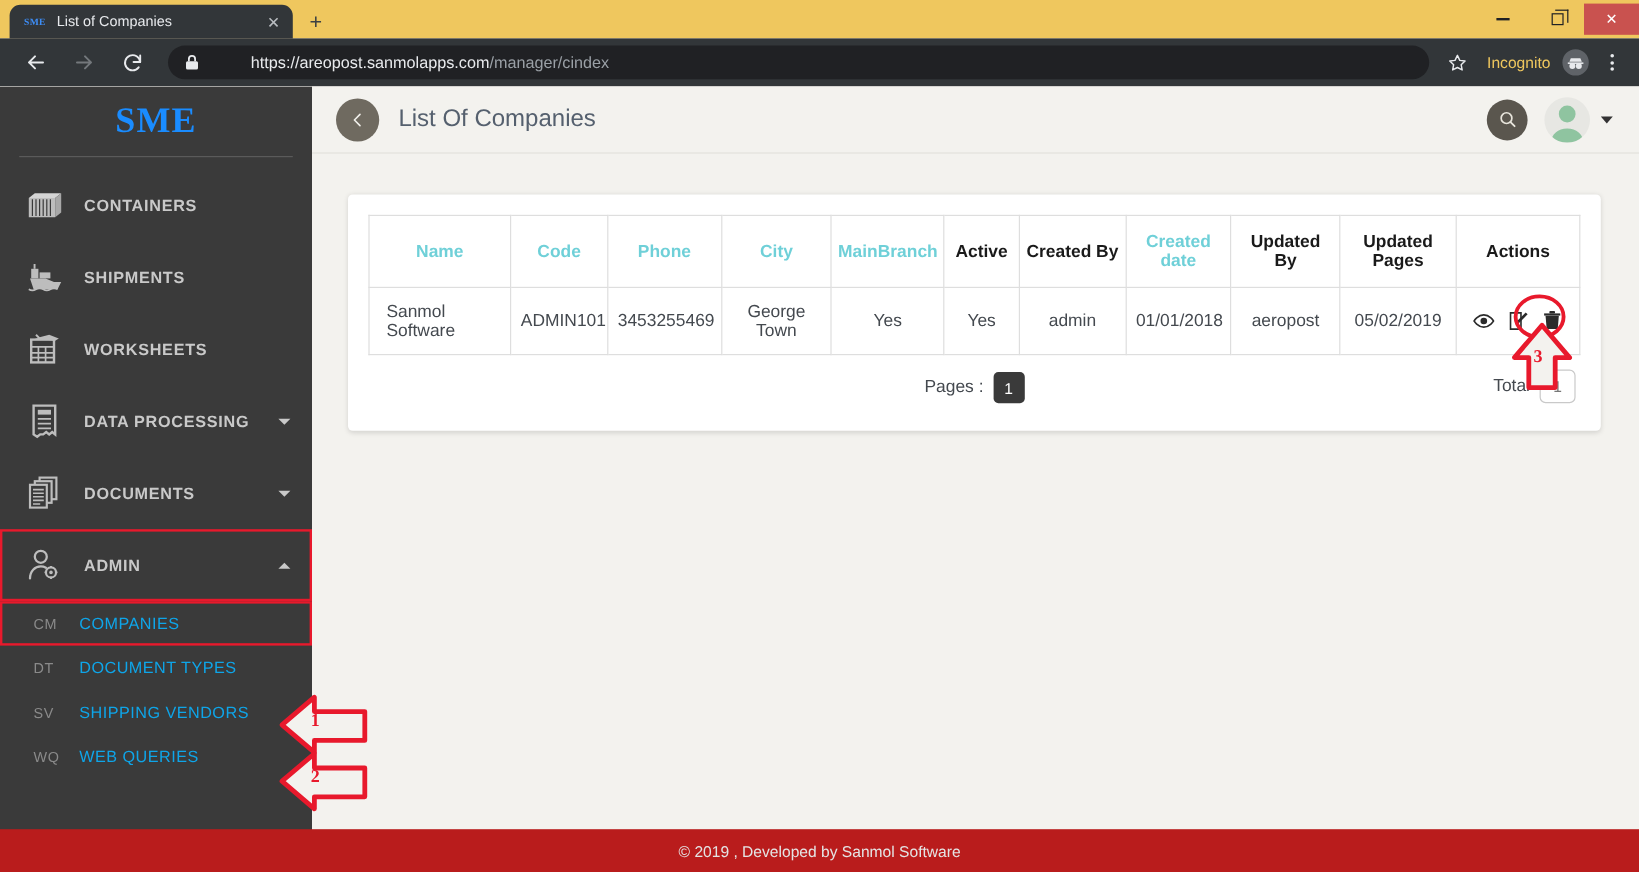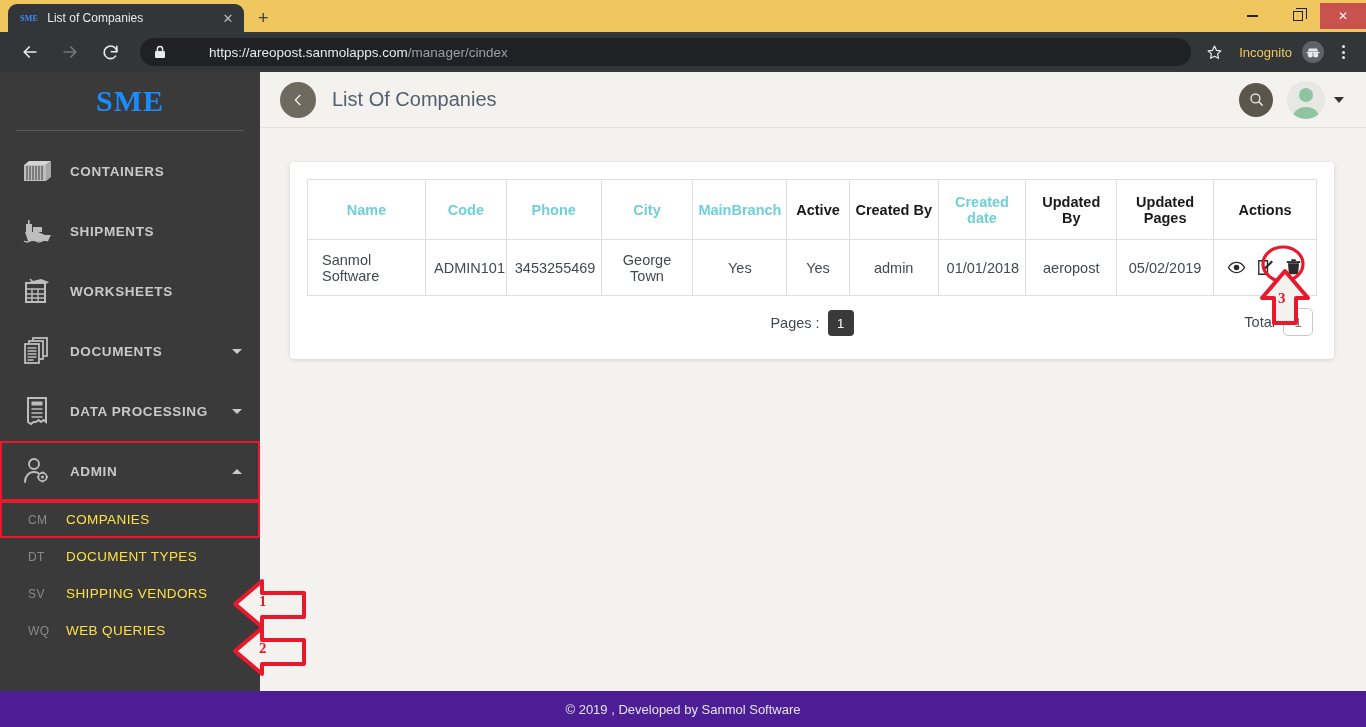--- a/index.html
+++ b/index.html
@@ -140,21 +140,21 @@
   }
   .nav-item.highlight { outline: 2px solid #e8192c; outline-offset: -2px; }
   .sub-item {
     height: 37px; display: flex; align-items: center;
     padding: 0 18px 0 28px; cursor: pointer;
   }
   .sub-abbr {
     color: #8a8a8a; font-size: 12px; width: 38px; flex: none;
     letter-spacing: .4px;
   }
-  .sub-label { color: #fde047; font-size: 13.5px; letter-spacing: .4px; }
+  .sub-label { color: #0ea5e9; font-size: 13.5px; letter-spacing: .4px; }
   .sub-item.highlight { outline: 2px solid #e8192c; outline-offset: -2px; }
 
   
   .main {
     position: absolute; top: 0; left: 260px;
     width: 1106px; height: 655px;
   }
   .main-header {
     height: 56px; display: flex; align-items: center;
     padding: 0 22px 0 20px;
@@ -253,21 +253,21 @@
     min-width: 30px; height: 28px;
     border: 1px solid #c9c9c9; border-radius: 5px;
     display: flex; align-items: center; justify-content: center;
     font-size: 13px; color: #777;
     padding: 0 8px;
   }
 
   .footer-bar {
     position: absolute; bottom: 0; left: 0;
     width: 1366px; height: 36px;
-    background: #4c1d95;
+    background: #b91c1c;
     display: flex; align-items: center; justify-content: center;
     color: #e4e4e4; font-size: 13px;
   }
 
   
   .annot { position: absolute; pointer-events: none; }
   .annot-num {
     position: absolute;
     color: #e8192c; font-weight: bold; font-size: 15px;
     font-family: "Liberation Serif", serif;
@@ -387,44 +387,44 @@
             </g>
             <path d="M6 5l12-3 8 3-3 2z" fill="#bdbdbd"></path>
             <path d="M7 2l4 4" stroke="#bdbdbd" stroke-width="1.6"></path>
           </svg>
       </span>
       <span class="nav-label">WORKSHEETS</span>
     </div>
 
     <div class="nav-item">
       <span class="nav-icon">
+        <svg width="26" height="30" viewBox="0 0 26 30">
+            <path d="M3 2h18v24l-2.5-2-2.5 2-2.5-2-2.5 2L8.5 26 6 28l-3-2z" fill="none" stroke="#bdbdbd" stroke-width="2"></path>
+            <rect x="6.5" y="5.5" width="11" height="4" fill="#bdbdbd"></rect>
+            <g stroke="#bdbdbd" stroke-width="1.5">
+              <path d="M6.5 13h11M6.5 17h11M6.5 21h11"></path>
+            </g>
+          </svg>
+      </span>
+      <span class="nav-label">DATA PROCESSING</span>
+      <span class="nav-caret"></span>
+    </div>
+
+    <div class="nav-item">
+      <span class="nav-icon">
         <svg width="30" height="30" viewBox="0 0 30 30">
             <rect x="10" y="2" width="14" height="18" fill="none" stroke="#bdbdbd" stroke-width="1.8"></rect>
             <rect x="6" y="5" width="14" height="18" fill="#3a3a3a" stroke="#bdbdbd" stroke-width="1.8"></rect>
             <rect x="2" y="8" width="14" height="19" fill="#3a3a3a" stroke="#bdbdbd" stroke-width="1.8"></rect>
             <g stroke="#bdbdbd" stroke-width="1.3">
               <path d="M4.5 12h9M4.5 15h9M4.5 18h9M4.5 21h9M4.5 24h6"></path>
             </g>
           </svg>
       </span>
       <span class="nav-label">DOCUMENTS</span>
-      <span class="nav-caret"></span>
-    </div>
-
-    <div class="nav-item">
-      <span class="nav-icon">
-        <svg width="26" height="30" viewBox="0 0 26 30">
-            <path d="M3 2h18v24l-2.5-2-2.5 2-2.5-2-2.5 2L8.5 26 6 28l-3-2z" fill="none" stroke="#bdbdbd" stroke-width="2"></path>
-            <rect x="6.5" y="5.5" width="11" height="4" fill="#bdbdbd"></rect>
-            <g stroke="#bdbdbd" stroke-width="1.5">
-              <path d="M6.5 13h11M6.5 17h11M6.5 21h11"></path>
-            </g>
-          </svg>
-      </span>
-      <span class="nav-label">DATA PROCESSING</span>
       <span class="nav-caret"></span>
     </div>
 
     <div class="nav-item highlight">
       <span class="nav-icon">
         <svg width="30" height="28" viewBox="0 0 30 28">
             <circle cx="11" cy="7" r="5" fill="none" stroke="#bdbdbd" stroke-width="1.9"></circle>
             <path d="M2 25c0-6 4-10 9-10 1.6 0 3 .4 4.3 1.1" fill="none" stroke="#bdbdbd" stroke-width="1.9" stroke-linecap="round"></path>
             <circle cx="19.5" cy="20" r="4.2" fill="none" stroke="#bdbdbd" stroke-width="1.8"></circle>
             <circle cx="19.5" cy="20" r="1.5" fill="#bdbdbd"></circle>

